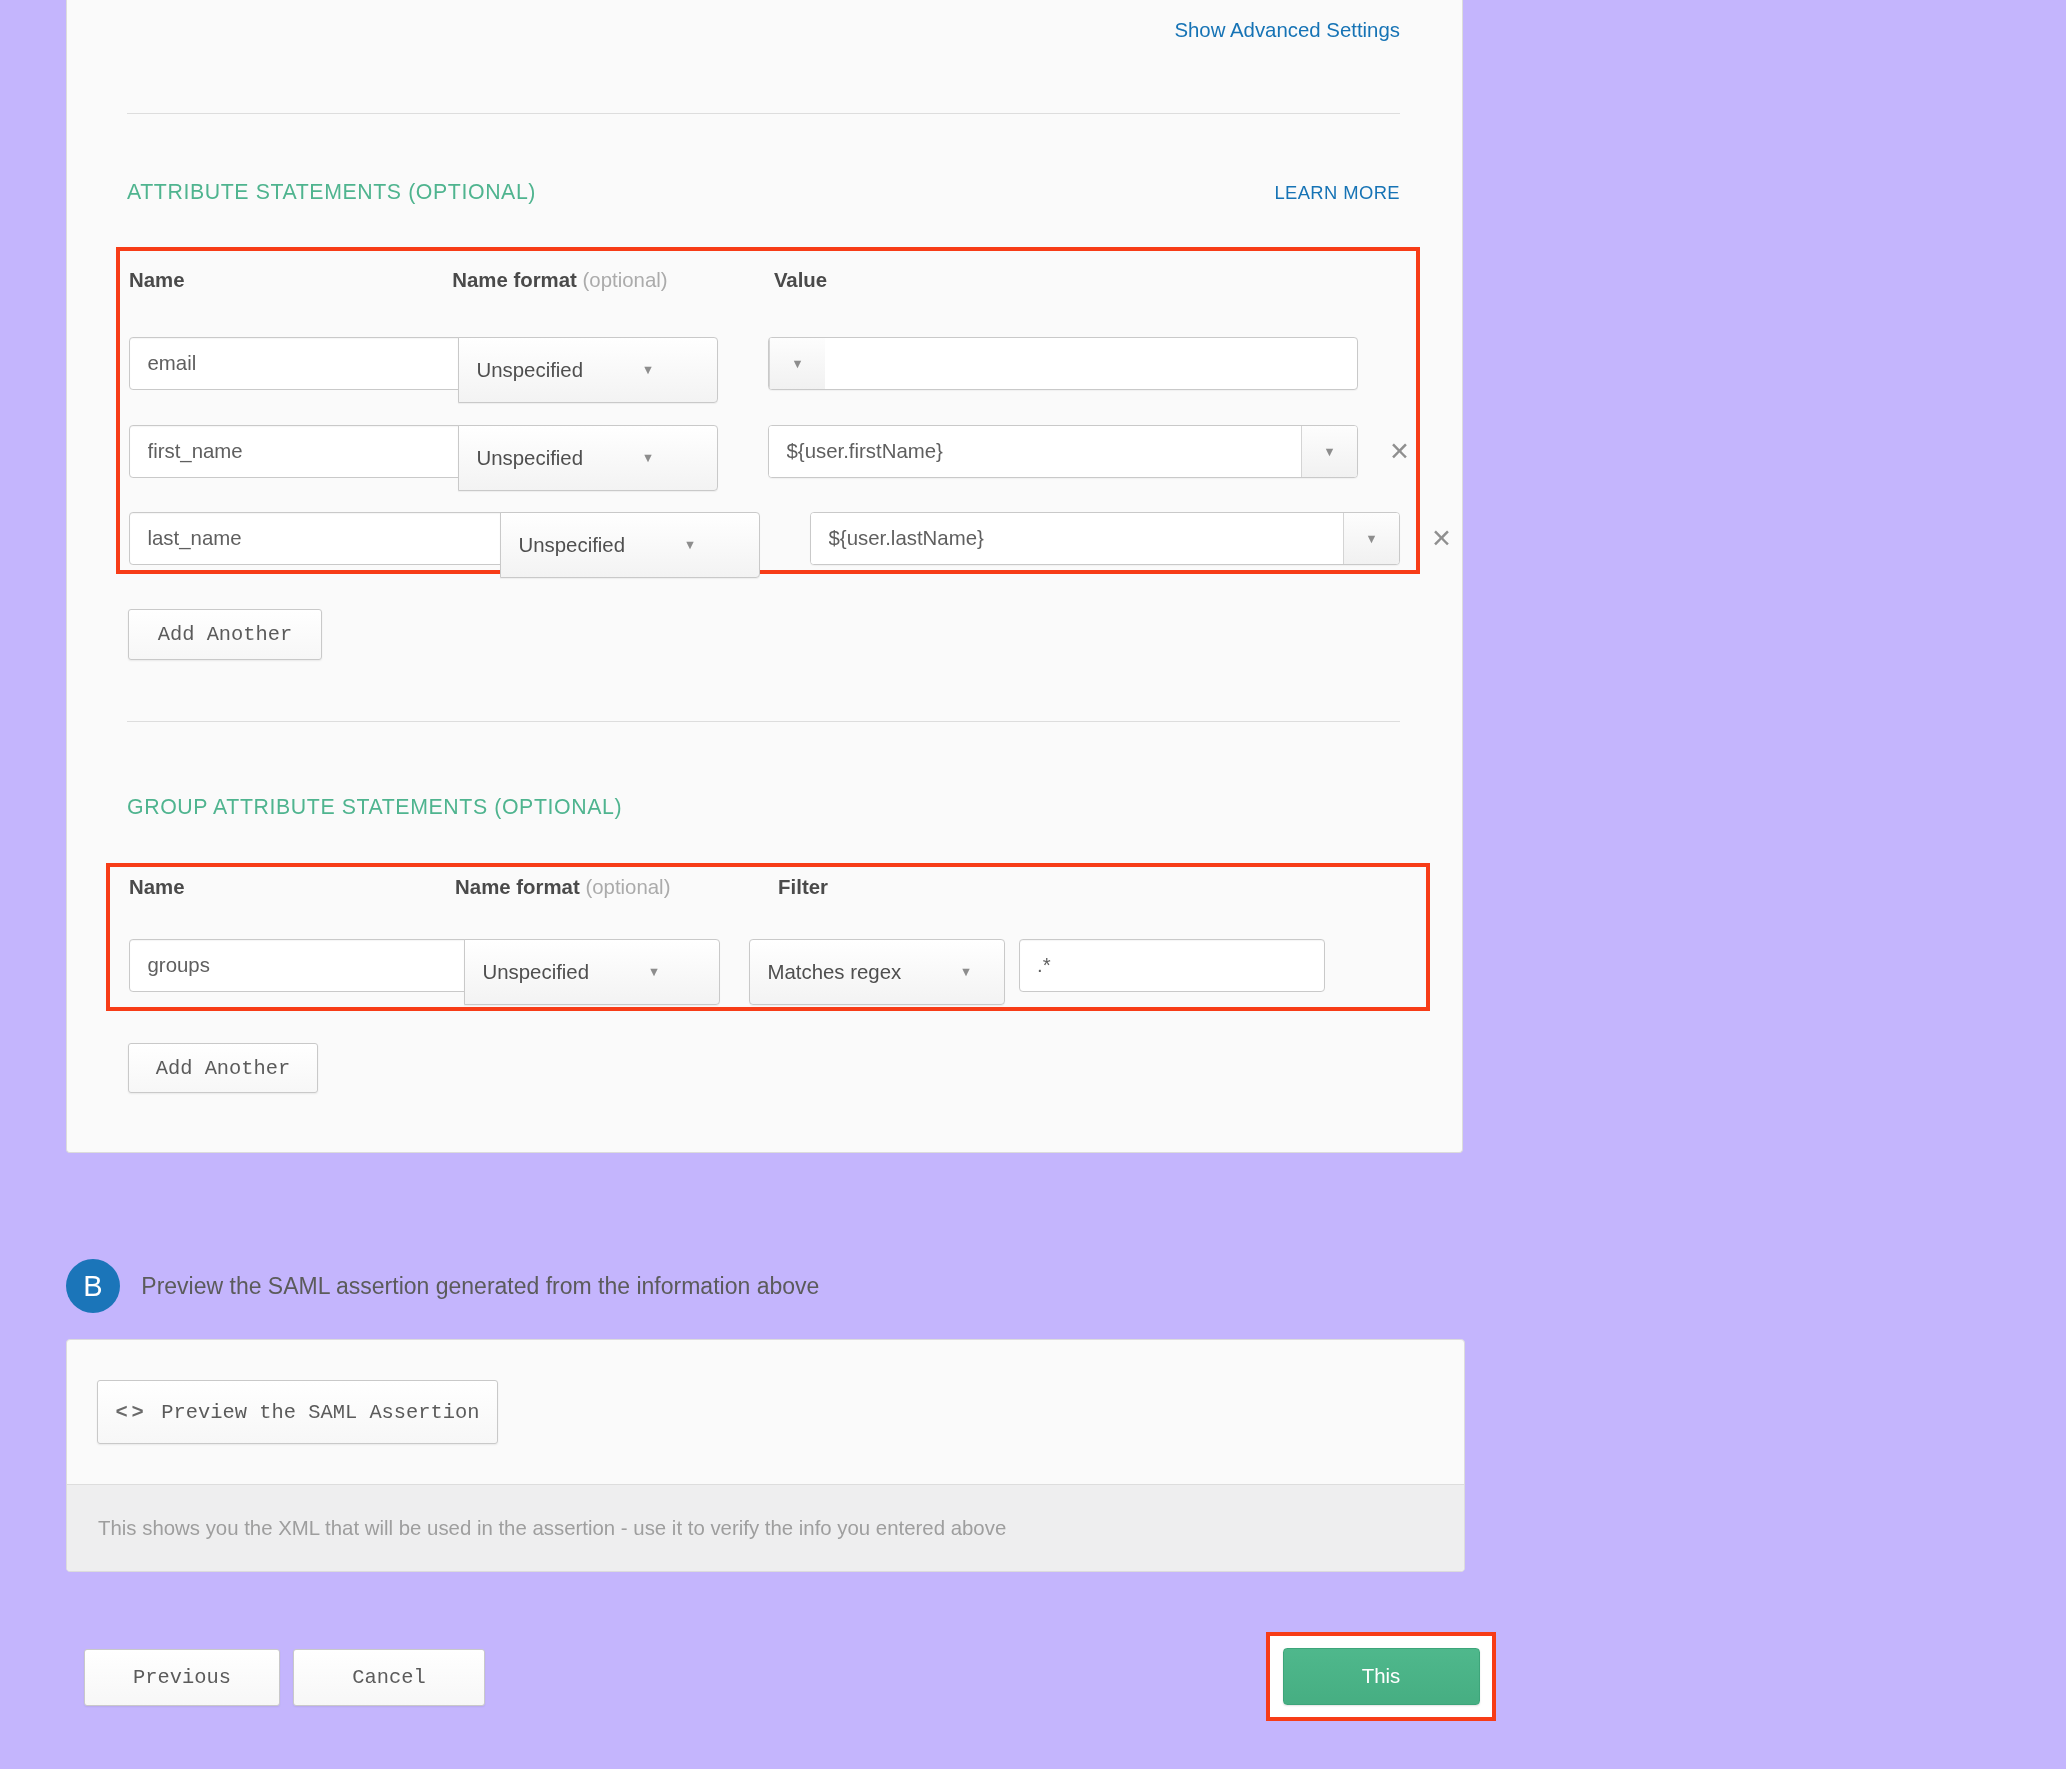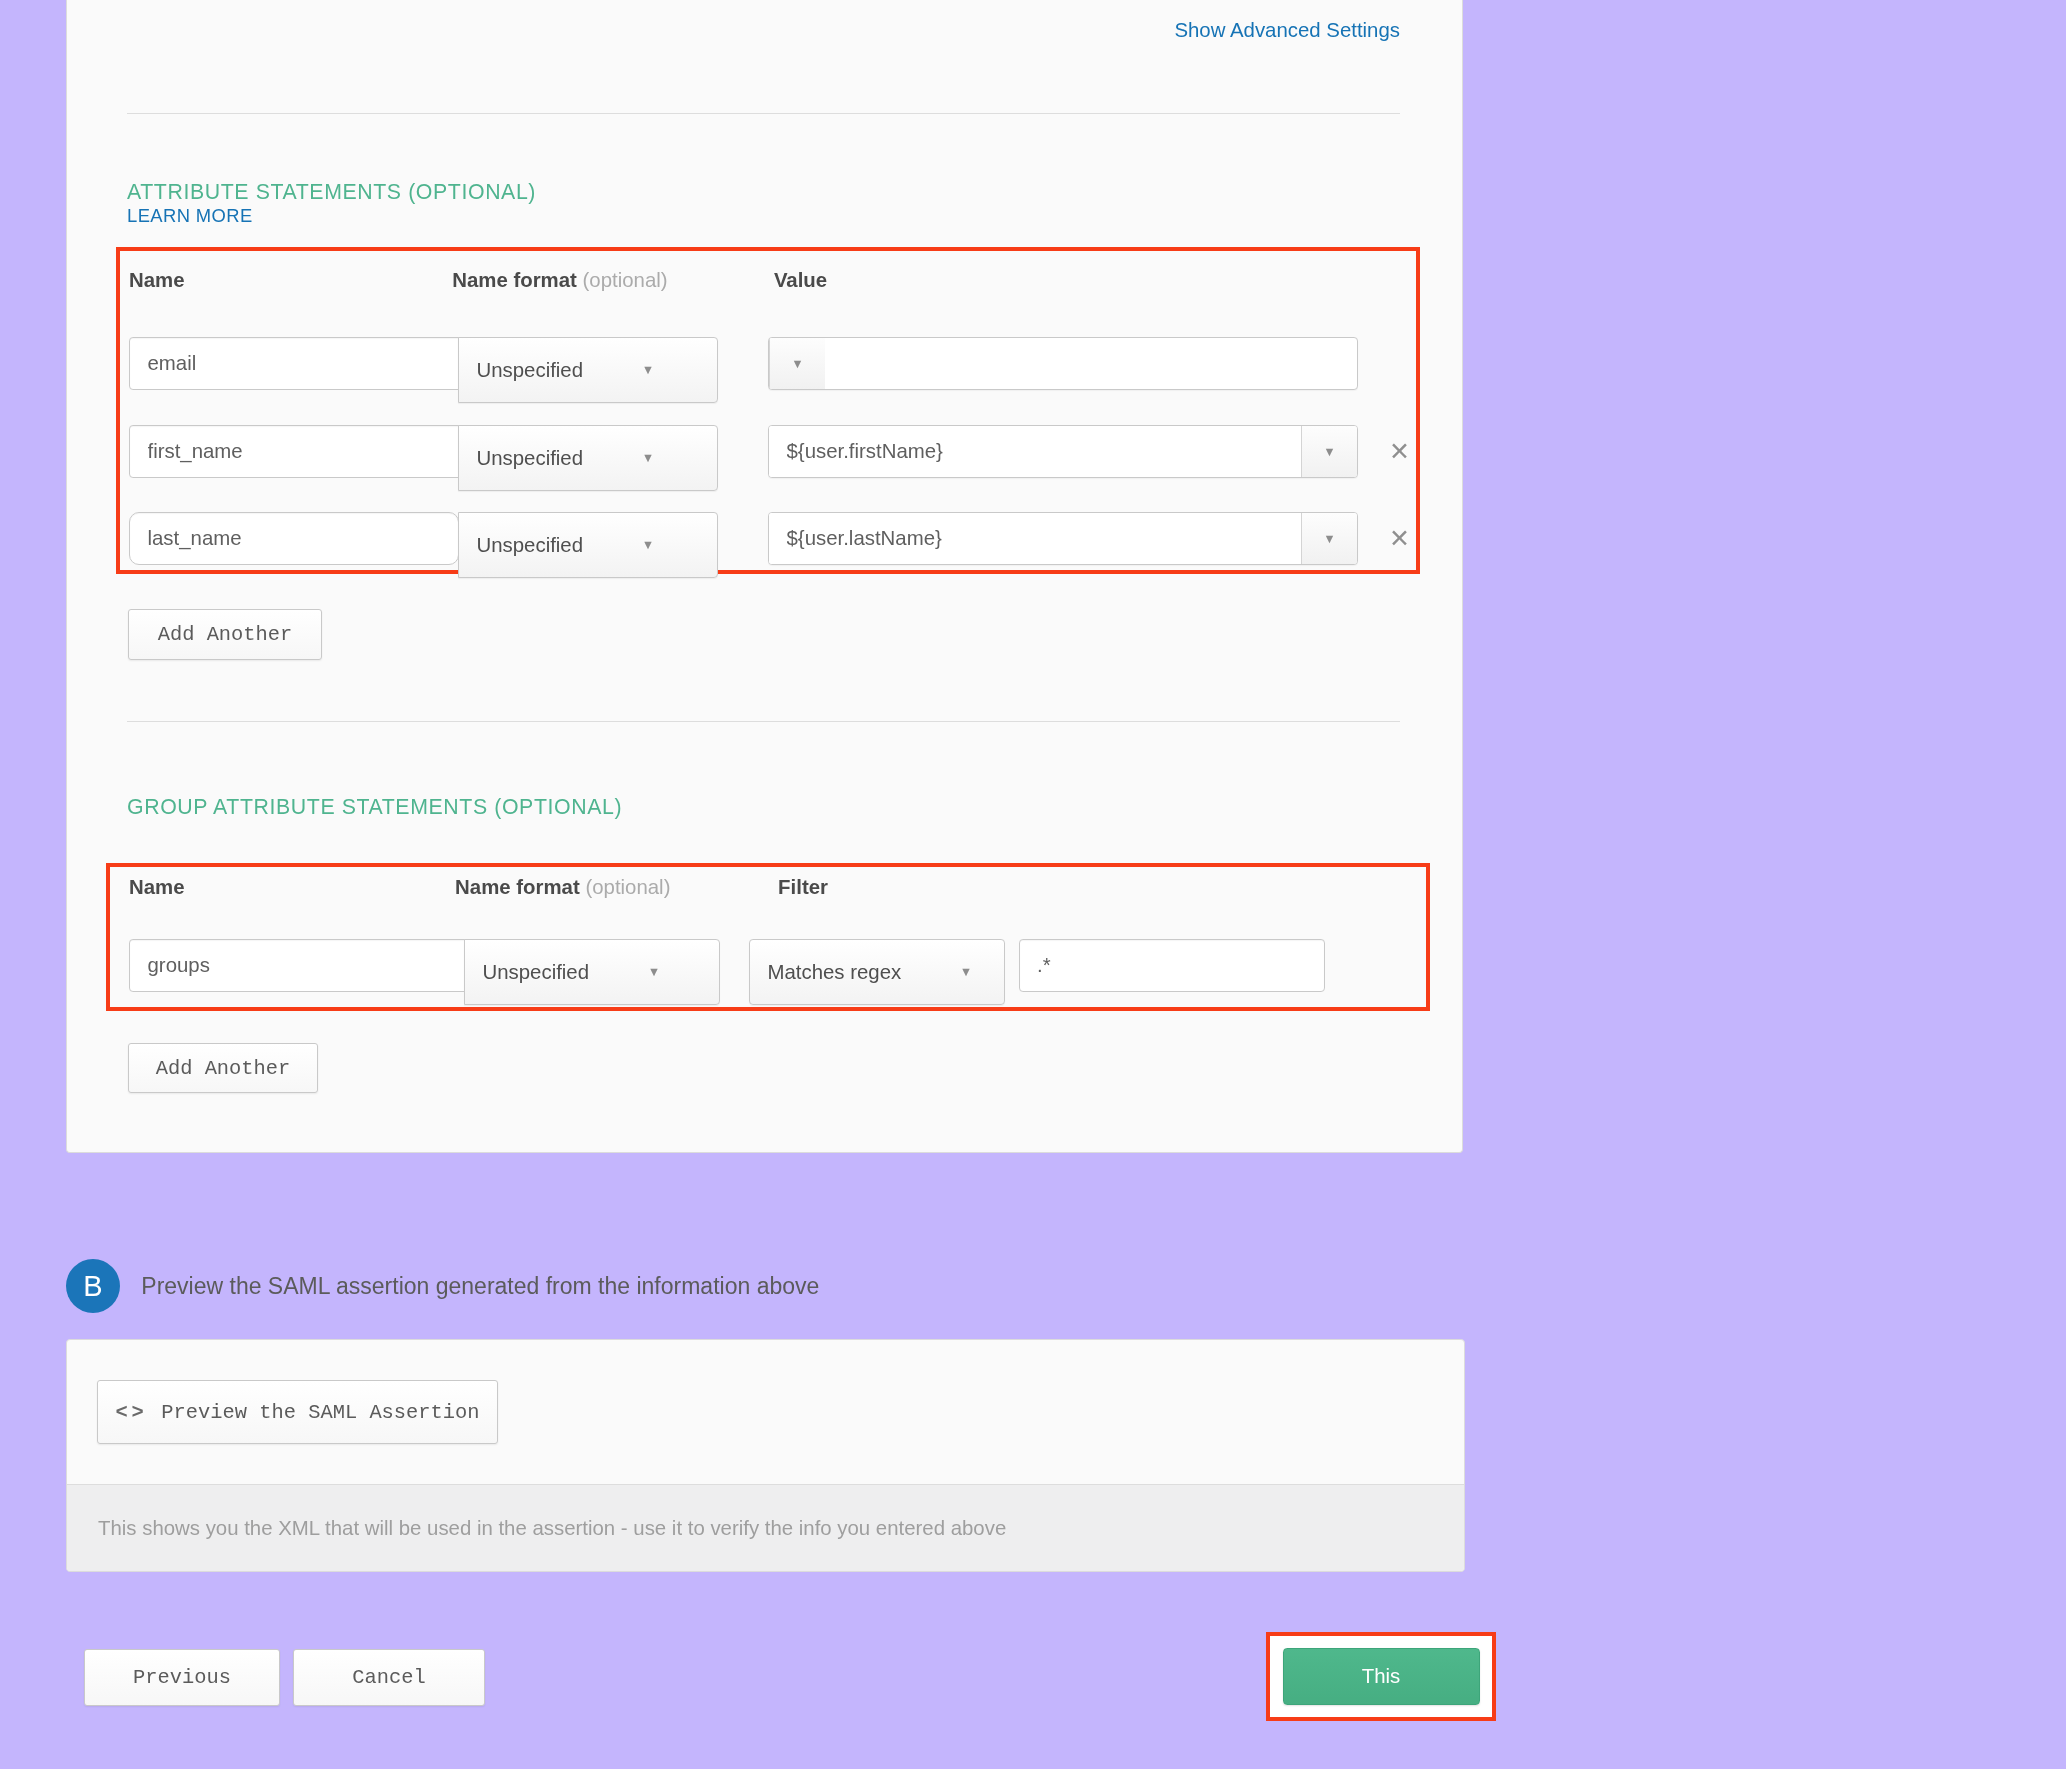--- a/index.html
+++ b/index.html
@@ -16,21 +16,21 @@
   .advanced-link {
     position:absolute; top:29px; right:62px;
     font-size:20.4px; color:#1673b5; cursor:pointer;
   }
   .divider { position:absolute; left:60px; right:62px; height:0; border-top:1px solid #dddddd; }
   .divider-1 { top:123px; }
   .divider-2 { top:731px; }
 
   .section-header {
     position:absolute; left:60px; right:62px; display:flex;
-    justify-content:space-between; align-items:baseline;flex-direction:column;
+    justify-content:space-between; align-items:baseline;
   }
   .section-header.attr { top:190px; }
   .green-heading { font-size:21.3px; color:#4fb48f; letter-spacing:0.6px; font-weight:400; }
   .learn-more { font-size:18.4px; color:#1673b5; letter-spacing:0.4px; cursor:pointer; }
   .group-heading { position:absolute; left:60px; top:805px; }
 
   
   .red-box { position:absolute; border:4.9px solid #f73c17; background:transparent; }
   .red-box-1 { left:49px; top:257px; width:1304px; height:327px; }
   .red-box-2 { left:39px; top:873px; width:1324px; height:148px; }
@@ -177,21 +177,21 @@
       <div class="value-combo" style="width:590px;">
         <input value="${user.firstName}" style="">
         <div class="combo-arrow">
           <span>▼</span>
         </div>
       </div>
       <span class="remove-x">✕</span>
     </div>
 
     <div class="field-row" style="left:62px; top:522px;">
-      <input class="text-input attached-left" style="width: 330px; border-radius: 10px;" value="last_name">
+      <input class="text-input attached-left" style="width: 372px;" value="last_name">
       <div class="dropdown attached-right" style="width:260px;">
         <span>Unspecified</span>
         <span class="dd-arrow">▼</span>
       </div>
       <div style="width:50px;"></div>
       <div class="value-combo" style="width:590px;">
         <input value="${user.lastName}" style="">
         <div class="combo-arrow">
           <span>▼</span>
         </div>

